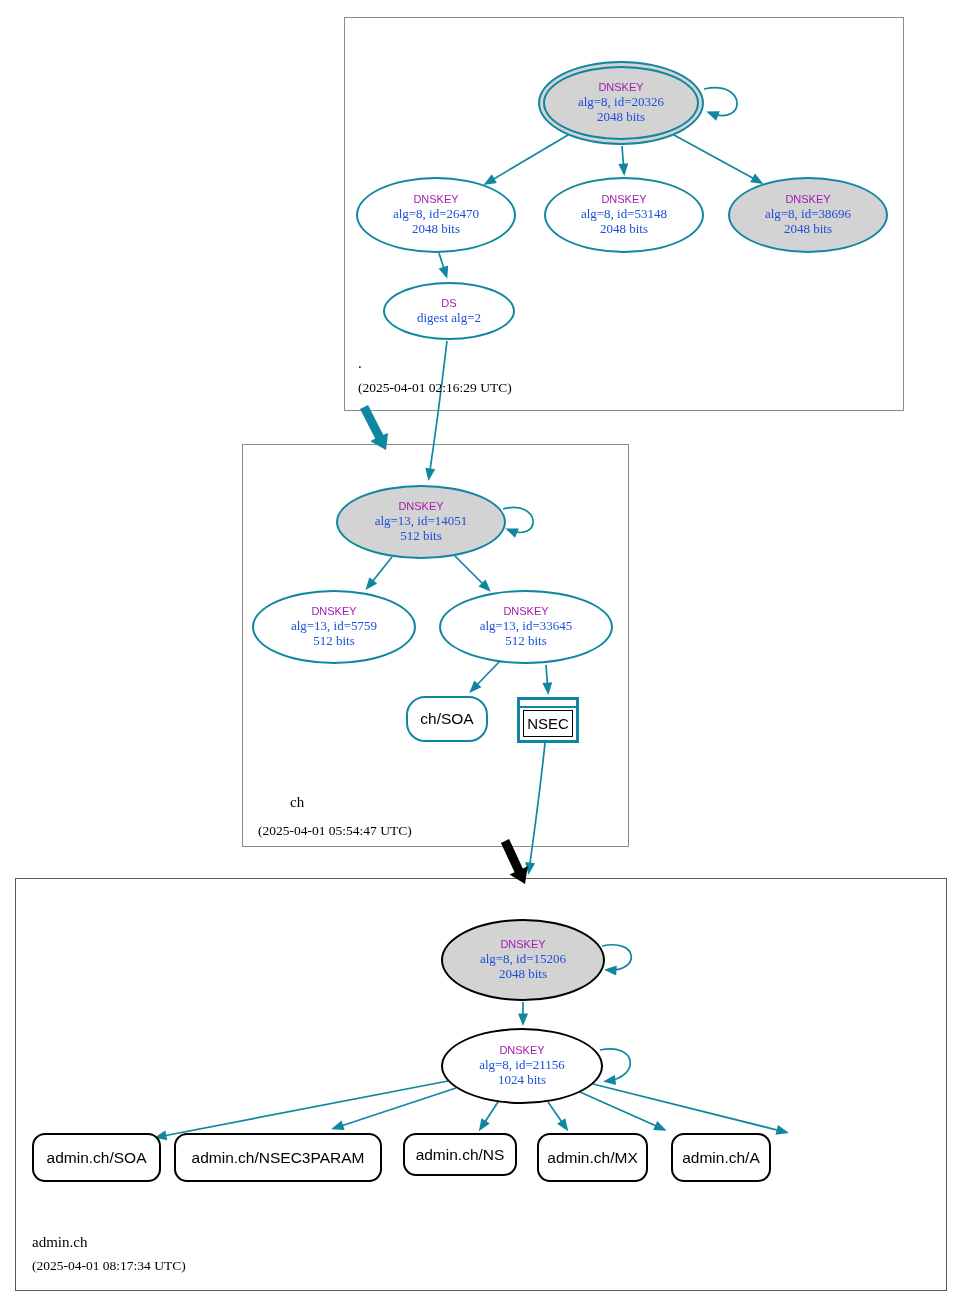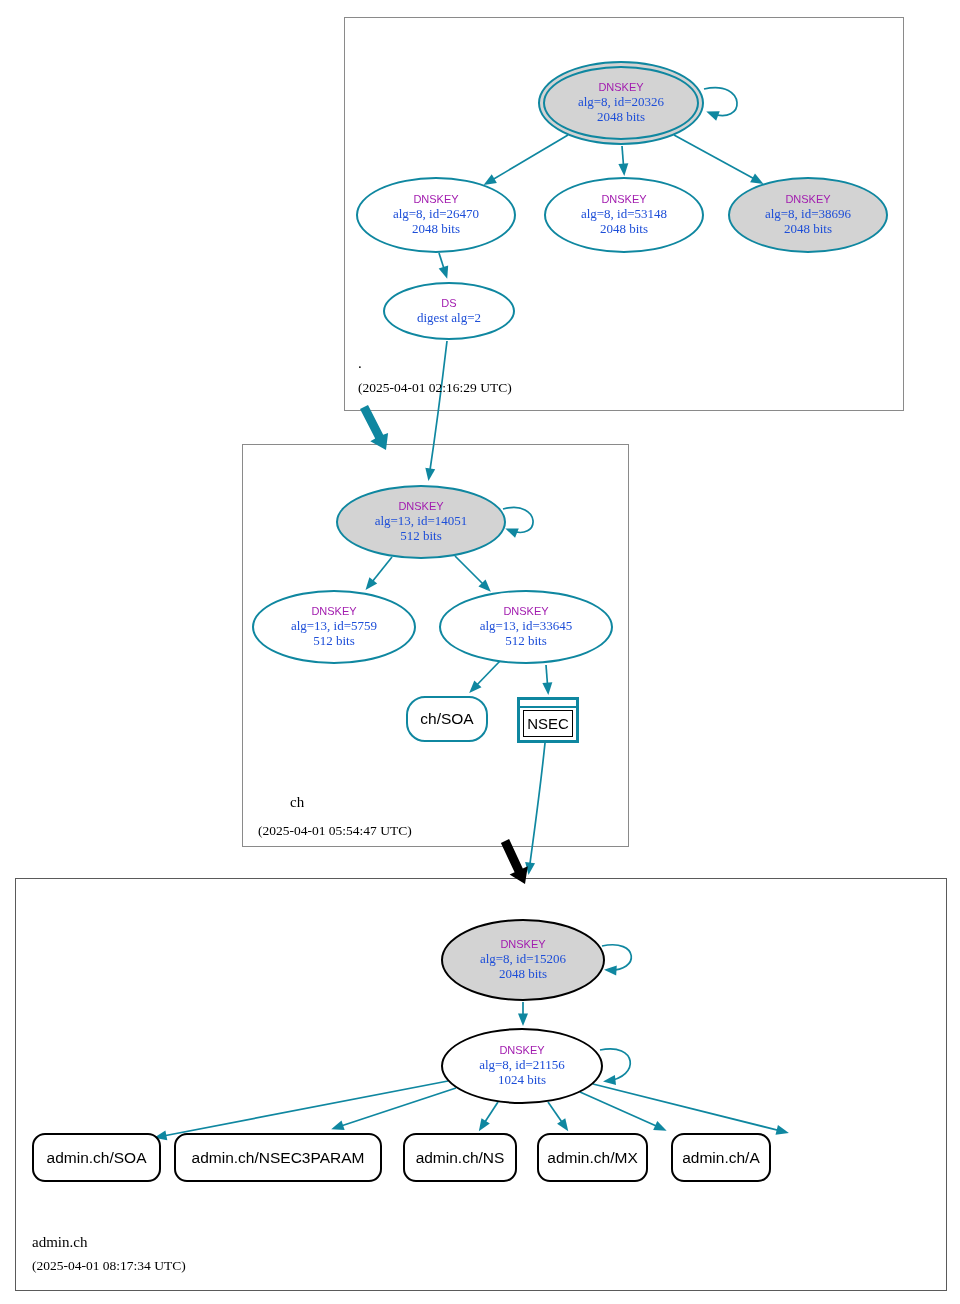--- a/index.html
+++ b/index.html
@@ -146,20 +146,20 @@
   </div>
 
   <div class="node ellipse black-b fill-white" style="left:441px;top:1028px;width:162px;height:76px;">
     <span class="node-title">DNSKEY</span>
     <span class="node-sub">alg=8, id=21156</span>
     <span class="node-sub">1024 bits</span>
   </div>
 
   <div class="rrbox" style="left:25px;top:1133px;width:129px;height:49px;margin-left:7px;">admin.ch/SOA</div>
   <div class="rrbox" style="left:174px;top:1133px;width:208px;height:49px;">admin.ch/NSEC3PARAM</div>
-  <div class="rrbox" style="left:403px;top:1133px;width:114px;height:49px;">admin.ch/NS</div>
+  <div class="rrbox" style="left:403px;top:1133px;width:114px;height:43px;">admin.ch/NS</div>
   <div class="rrbox" style="left:537px;top:1133px;width:111px;height:49px;">admin.ch/MX</div>
   <div class="rrbox" style="left:671px;top:1133px;width:100px;height:49px;">admin.ch/A</div>
 
   <div class="zone-label" style="left:32px;top:1234px;">admin.ch</div>
   <div class="zone-ts" style="left:32px;top:1258px;">(2025-04-01 08:17:34 UTC)</div>
 
 </div>
 
 </body></html>

